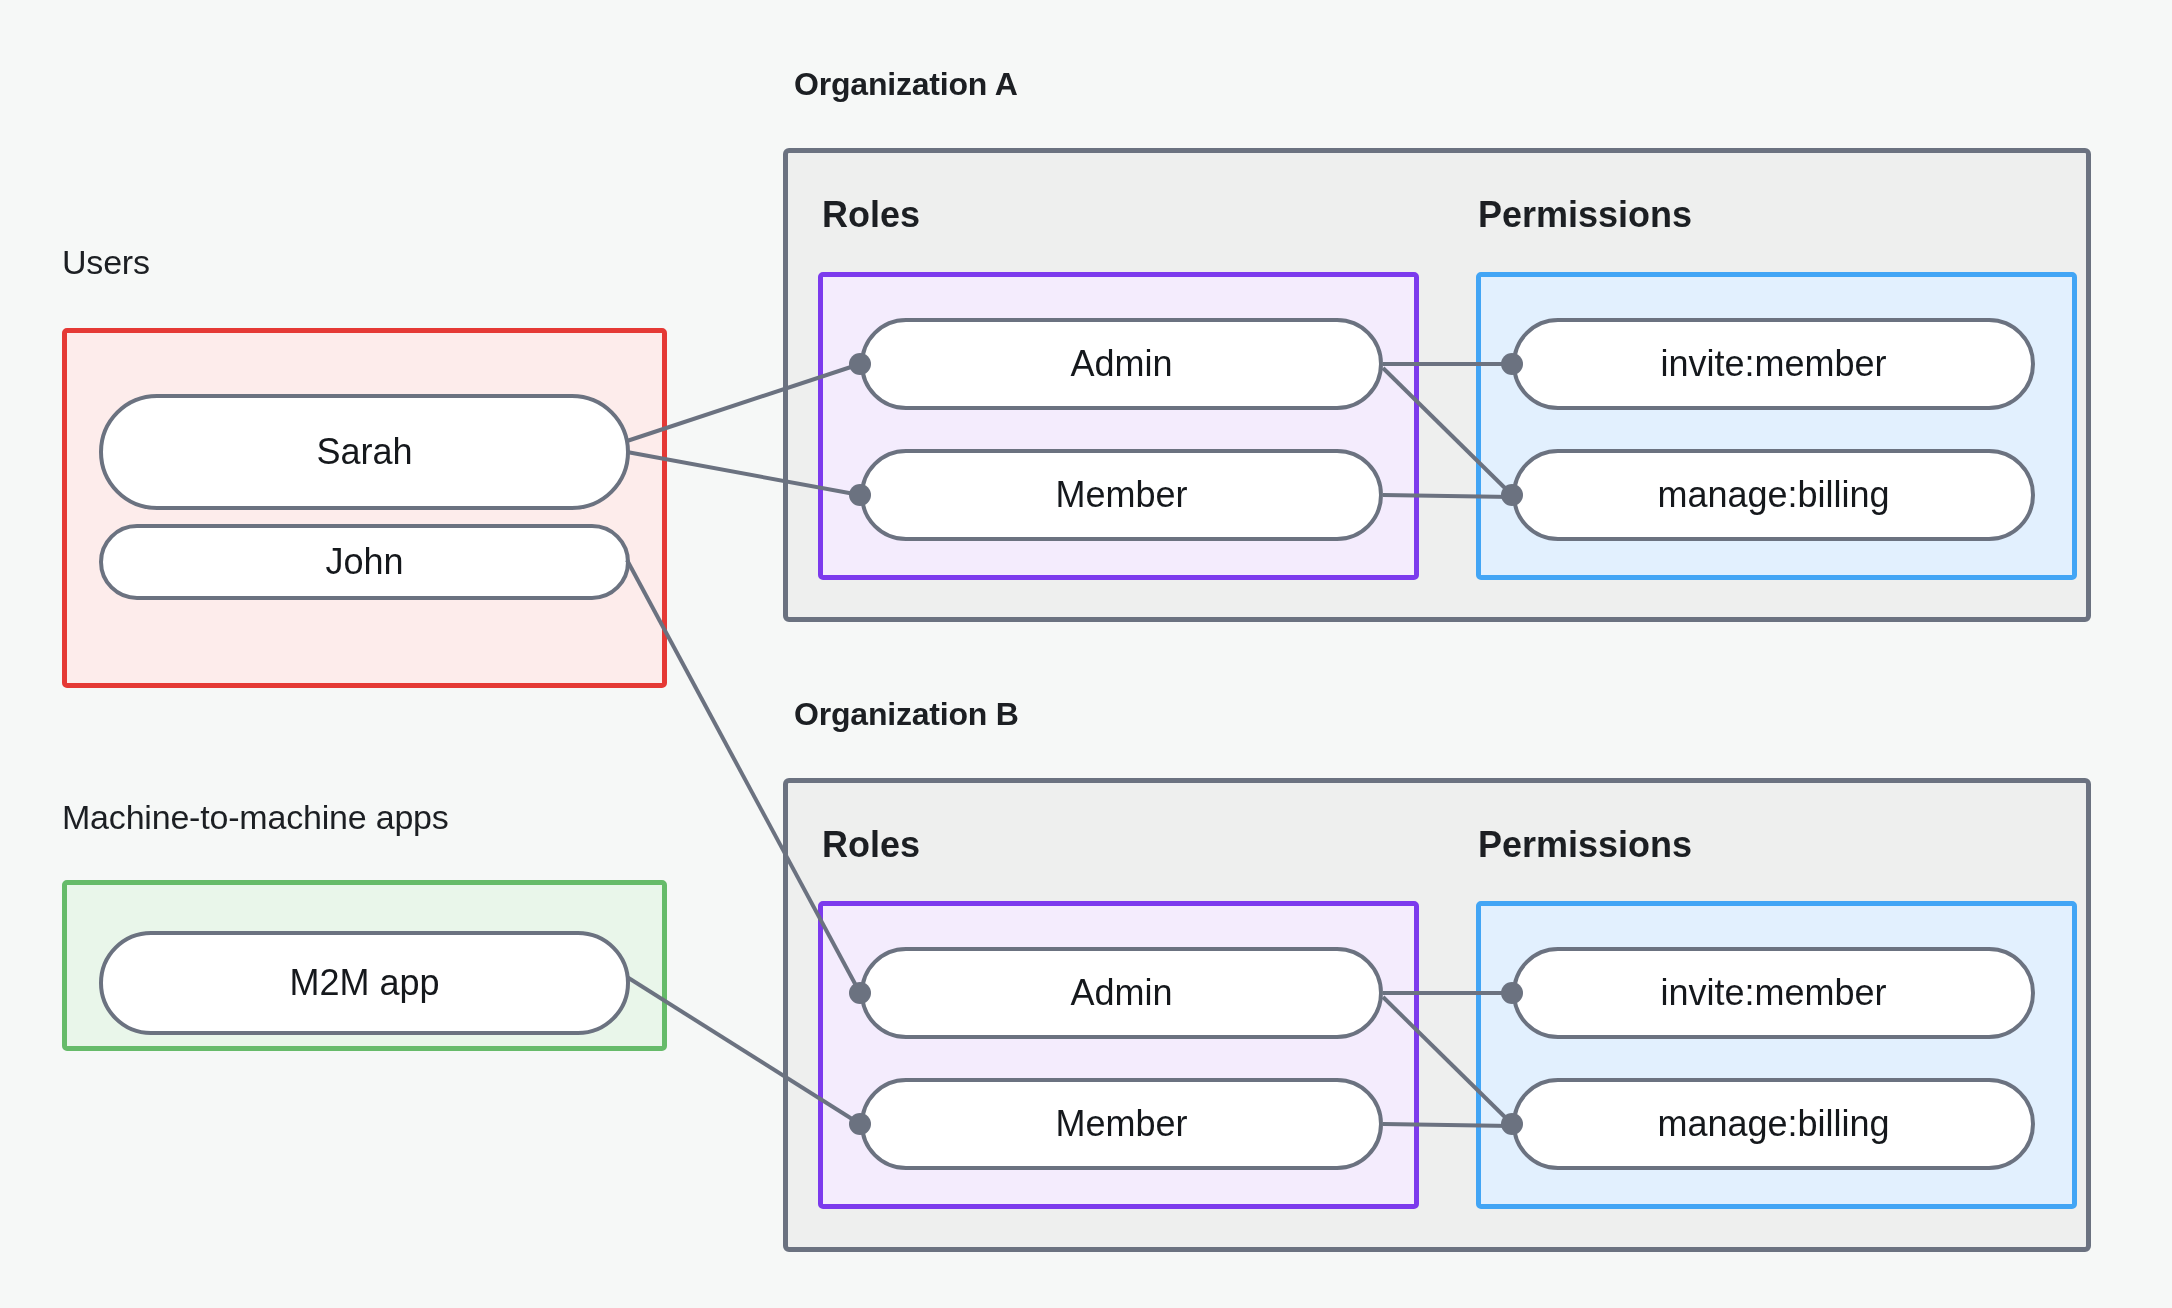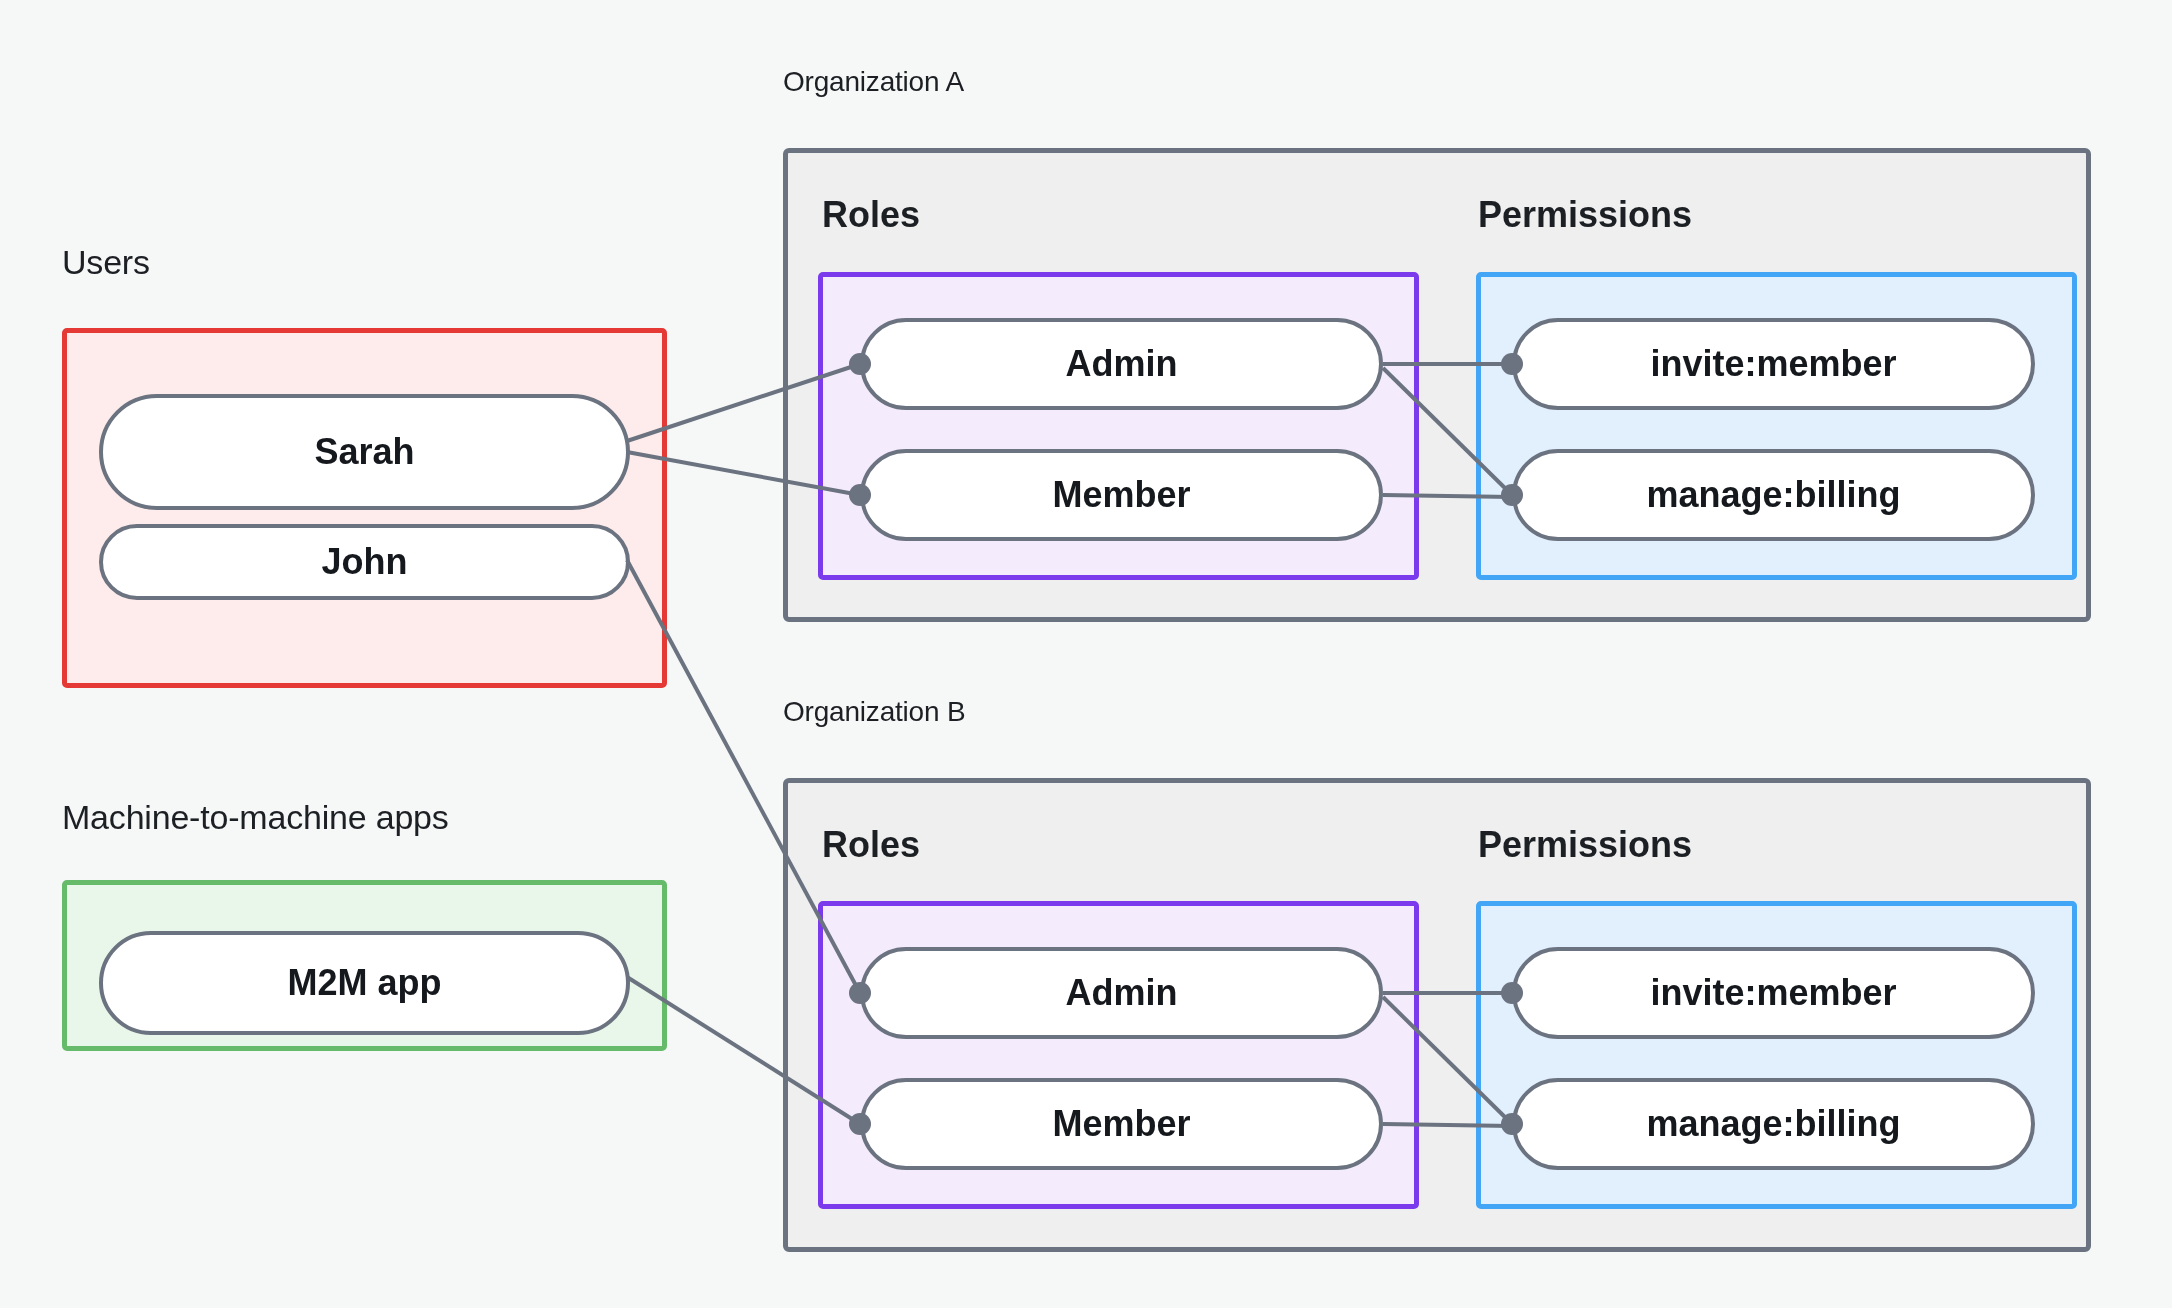--- a/index.html
+++ b/index.html
@@ -29,26 +29,27 @@
     position: absolute;
     font-size: 34px;
     font-weight: 400;
     color: #1c1f23;
     letter-spacing: -0.2px;
     white-space: nowrap;
     z-index: 3;
   }
   .org-title {
     position: absolute;
-    font-size: 28px;
-    font-weight: 400;
+    font-size: 32px;
+    font-weight: 700;
     color: #1c1f23;
     letter-spacing: -0.2px;
     white-space: nowrap;
     z-index: 3;
+    margin-left: 11px;
   }
 
   
   .box {
     position: absolute;
     box-sizing: border-box;
     z-index: 2;
   }
   .box-users {
     background: #fdeceb;
@@ -90,21 +91,21 @@
   .pill {
     position: absolute;
     box-sizing: border-box;
     background: #ffffff;
     border: 4px solid #6b7280;
     border-radius: 999px;
     display: flex;
     align-items: center;
     justify-content: center;
     font-size: 36px;
-    font-weight: 700;
+    font-weight: 400;
     color: #15181c;
     z-index: 4;
     white-space: nowrap;
   }
 </style>
 </head>
 <body>
 
 <div id="stage">
 

